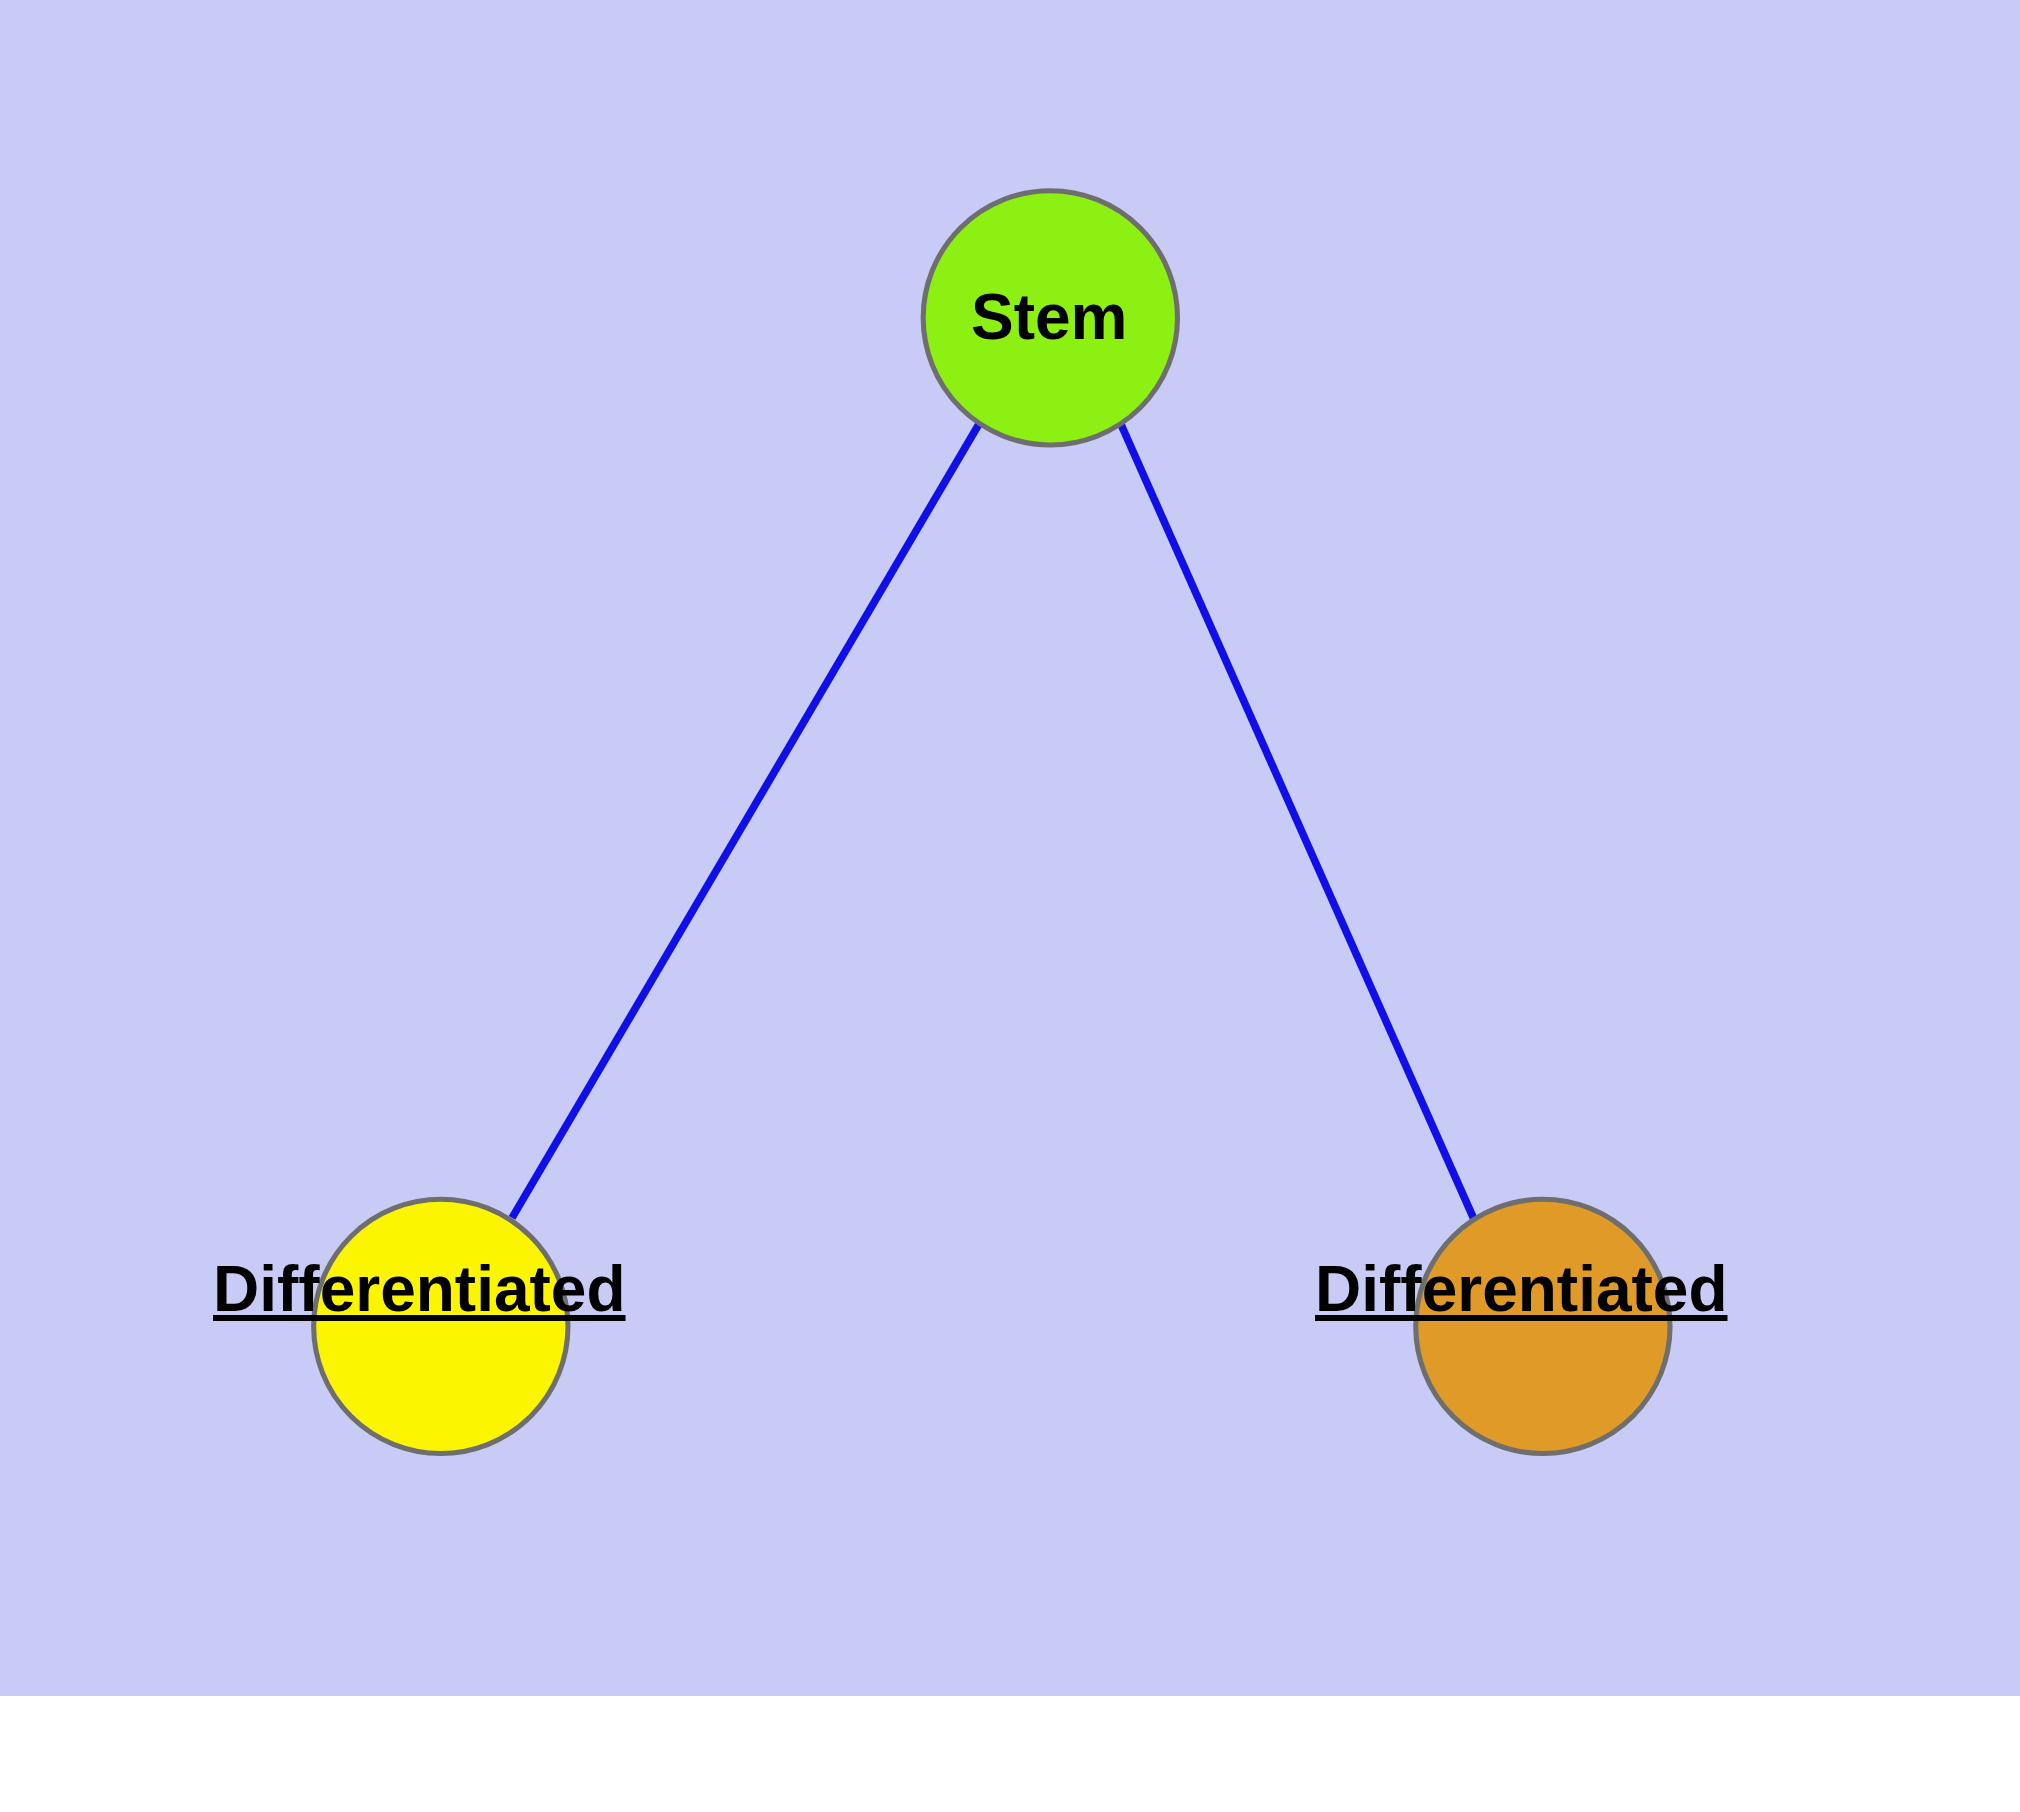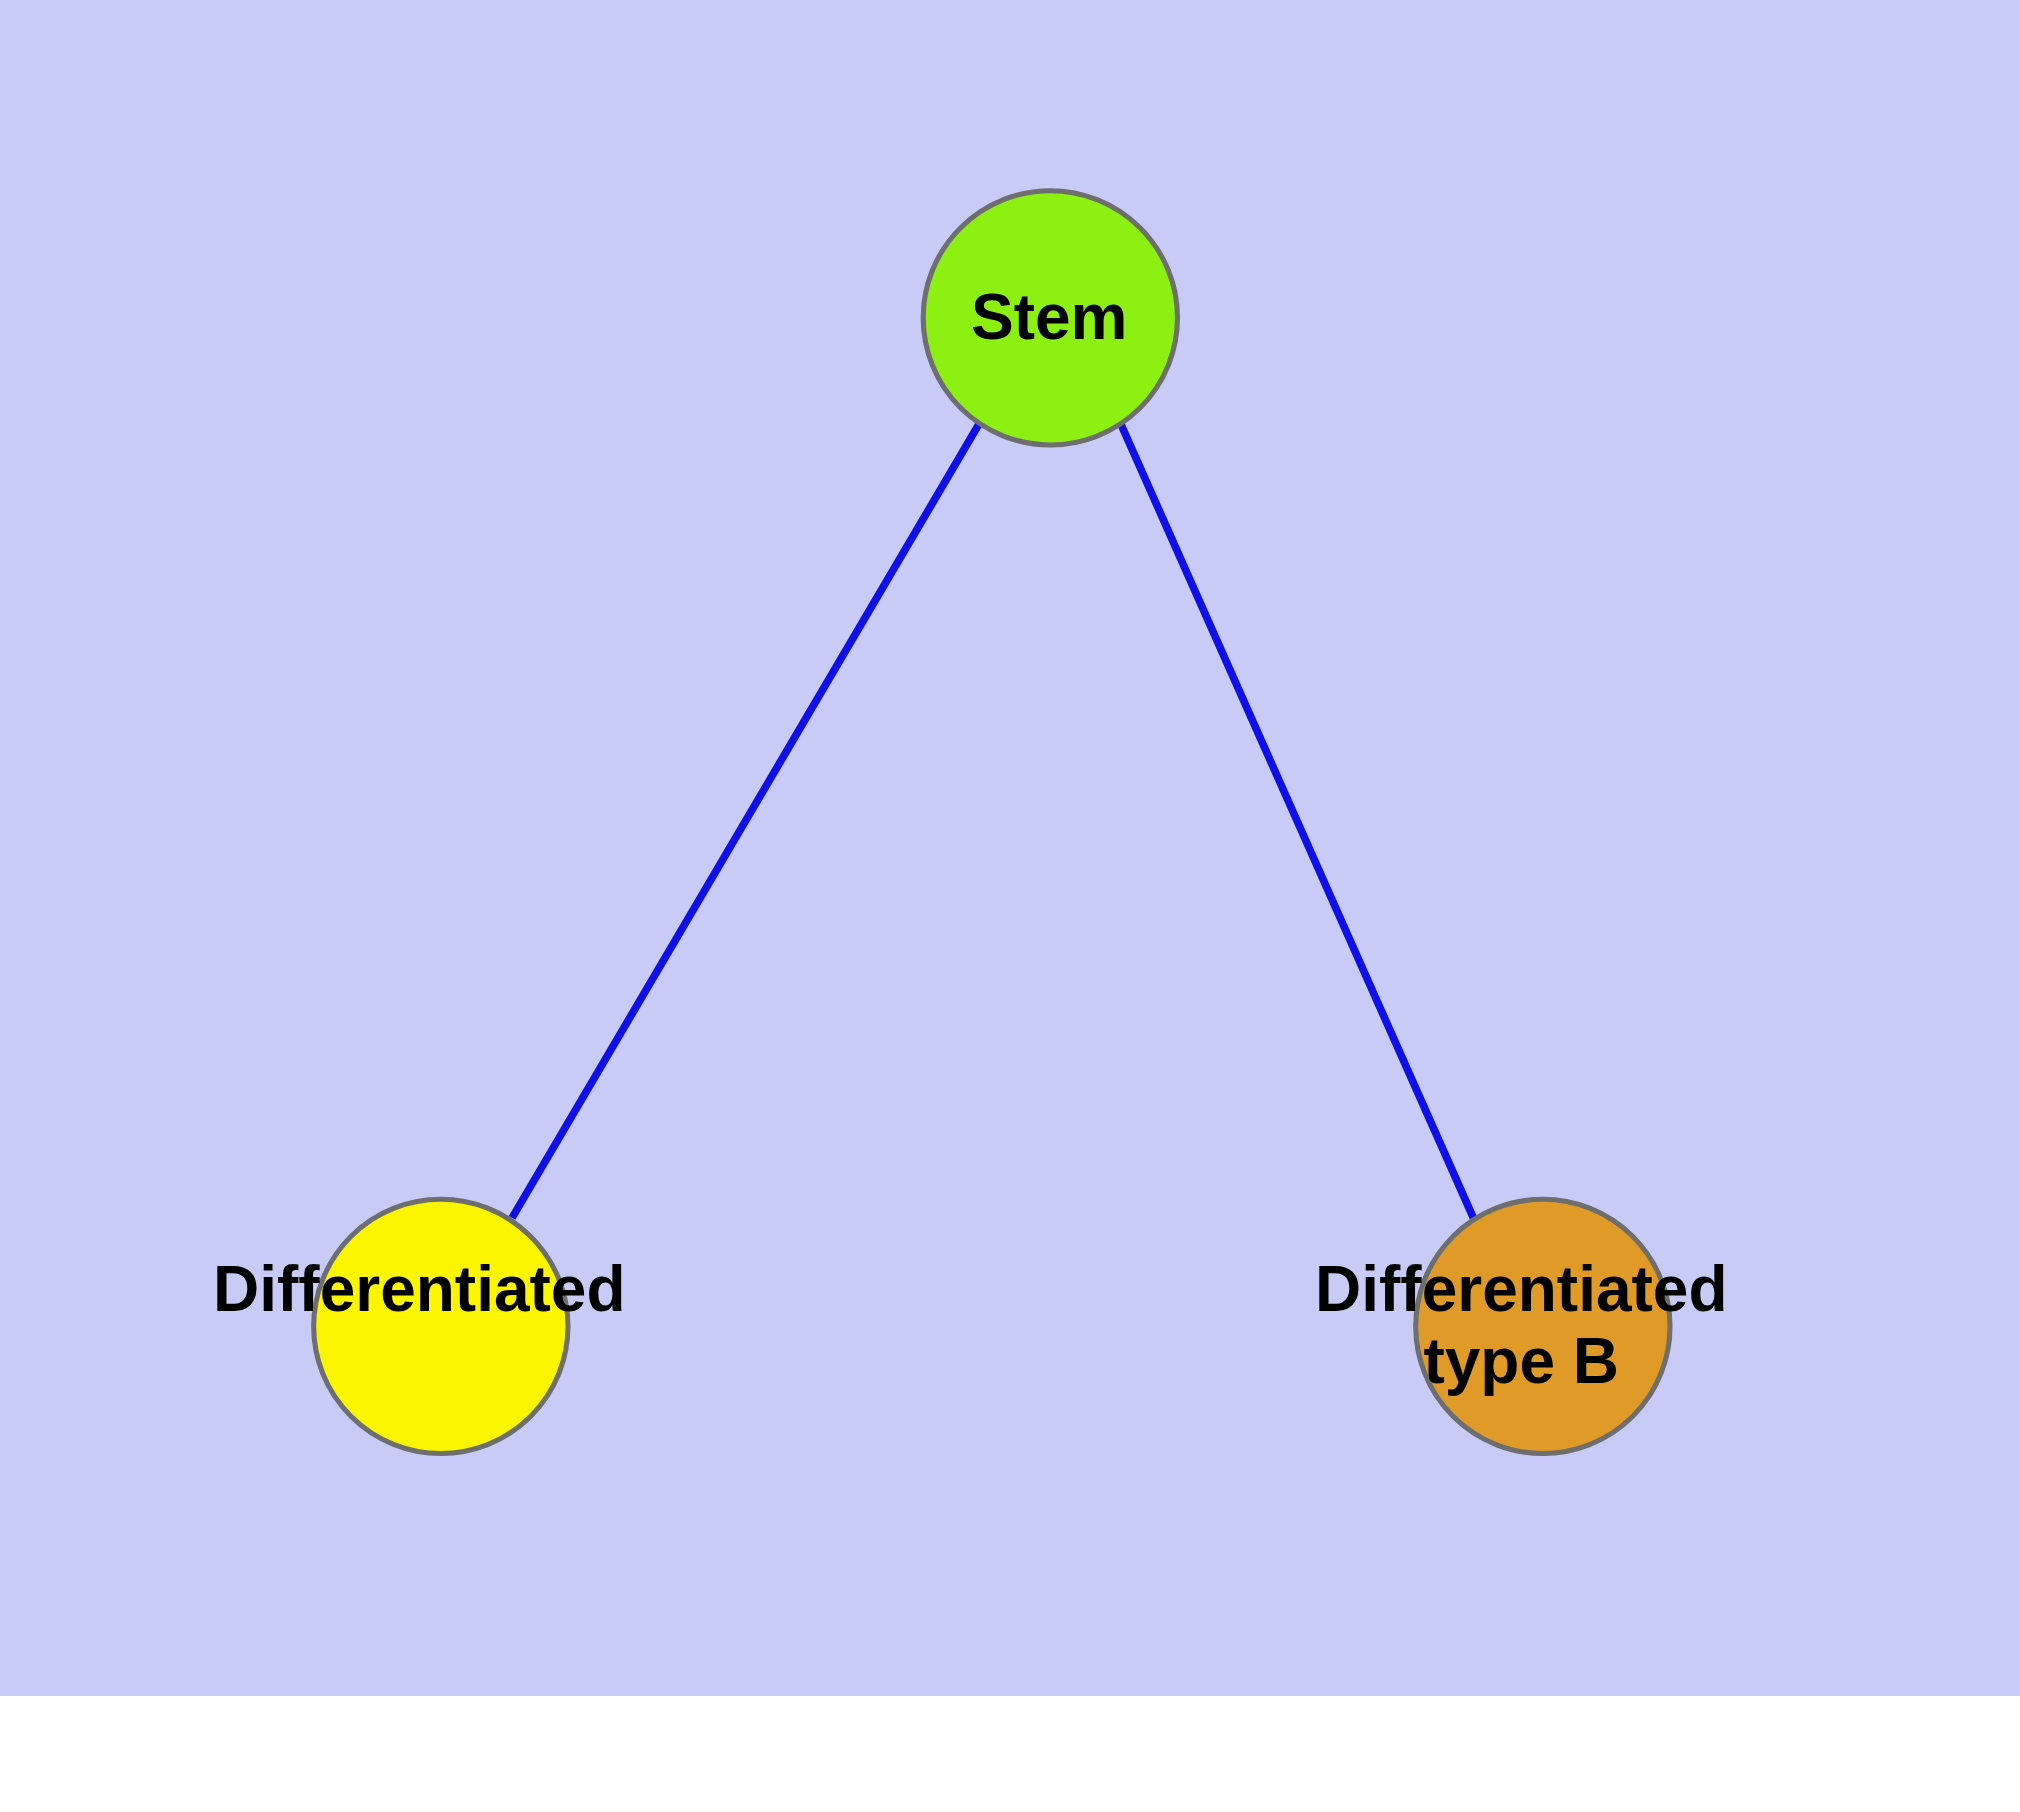--- a/index.html
+++ b/index.html
@@ -39,20 +39,21 @@
     line-height: 1.12;
     white-space: nowrap;
     pointer-events: none;
     -webkit-font-smoothing: antialiased;
   }
   .node-label.single {
     font-size: 64px;
   }
   .node-label.double {
     font-size: 64px;
+    text-decoration: underline;
   }
 </style>
 </head>
 <body>
 
 <div id="canvas" style="width: 2021px; height: 1696px;">
 
   <div id="graph-bg" style="background: rgb(201, 203, 247);"></div>
 
   <svg id="graph-svg" viewBox="0 0 2384 2138" preserveAspectRatio="none" xmlns="http://www.w3.org/2000/svg" style="width: 2021px; height: 1812px;">
@@ -69,18 +70,17 @@
 
   <div id="labels-layer">
       <div class="node-label single" style="font-size: 64px; color: rgb(0, 0, 0); font-weight: bold; left: 971px; top: 282px;">
         <div>Stem</div>
       </div>
       <div class="node-label double" style="font-size: 64px; color: rgb(0, 0, 0); font-weight: bold; left: 213px; top: 1254px;">
         <div>Differentiated</div>
       </div>
       <div class="node-label double" style="font-size: 64px; color: rgb(0, 0, 0); font-weight: bold; left: 1315px; top: 1254px;">
         <div>Differentiated</div>
-        <div>type B</div>
       </div>
     </div>
 
 </div>
 
 
 </body></html>

